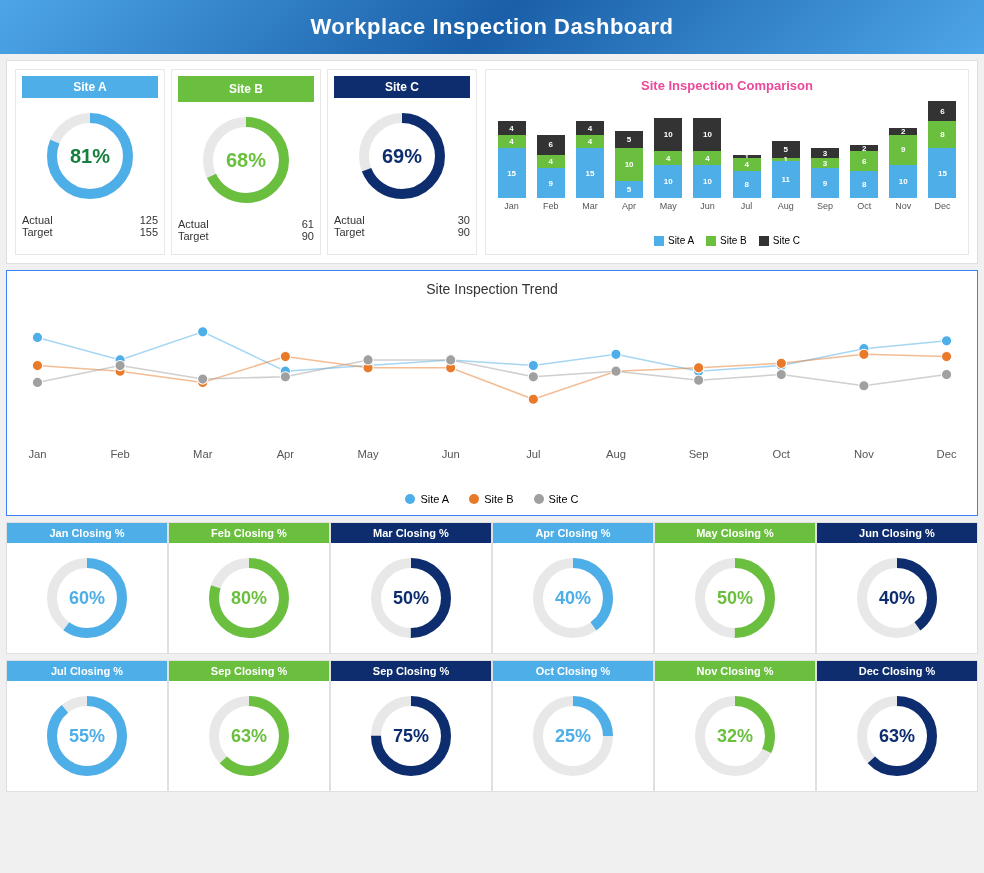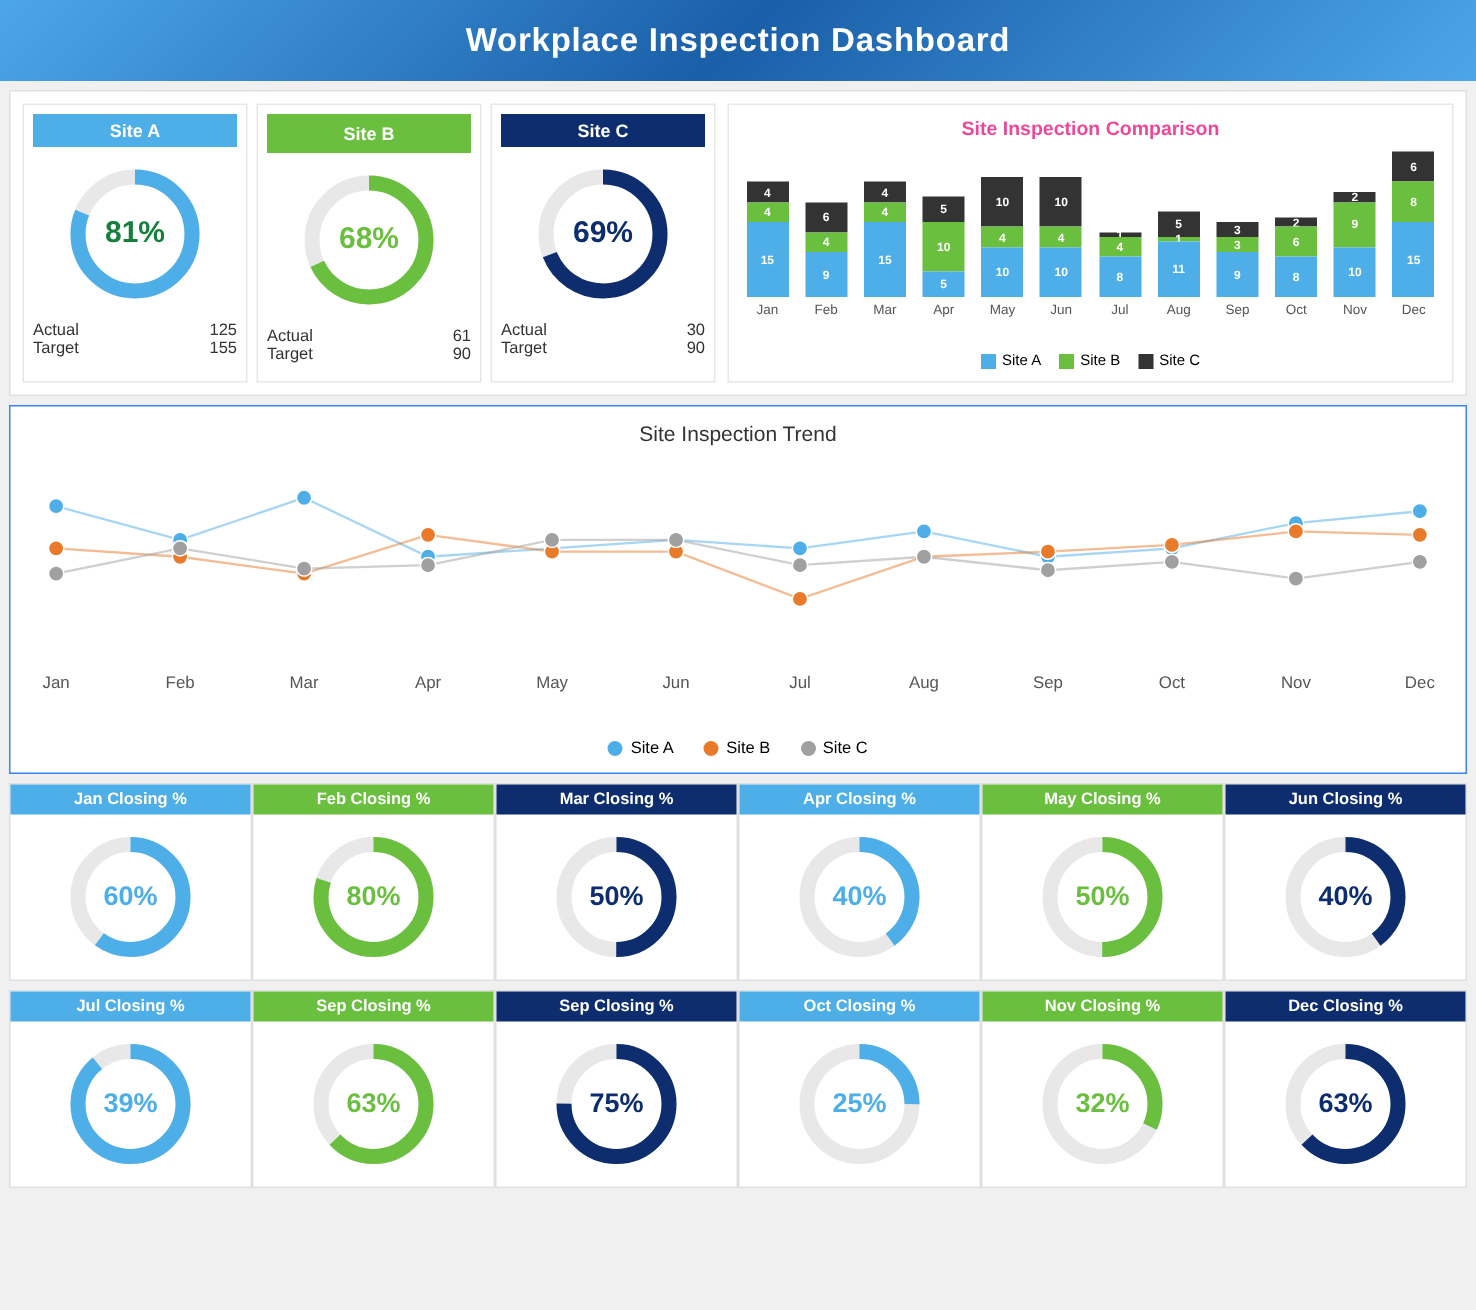--- a/index.html
+++ b/index.html
@@ -583,21 +583,21 @@
     </div>
     </div>
     <div class="closing-row">
       <div class="closing-card">
       <div class="closing-label cl-blue">Jul Closing %</div>
       <div class="closing-gauge">
         <svg width="90" height="90" viewBox="0 0 90 90">
     <circle cx="45" cy="45" r="35" fill="none" stroke="#e8e8e8" stroke-width="10"></circle>
     <circle cx="45" cy="45" r="35" fill="none" stroke="#4daee8" stroke-width="10" stroke-dasharray="219.9114857512855" stroke-dashoffset="24.190263432641416" transform="rotate(-90 45 45)"></circle>
   </svg>
-        <div class="closing-gauge-text cl-text-blue">39%</div>
+        <div class="closing-gauge-text cl-text-blue">55%</div>
       </div>
     </div>
       <div class="closing-card">
       <div class="closing-label cl-green">Sep Closing %</div>
       <div class="closing-gauge">
         <svg width="90" height="90" viewBox="0 0 90 90">
     <circle cx="45" cy="45" r="35" fill="none" stroke="#e8e8e8" stroke-width="10"></circle>
     <circle cx="45" cy="45" r="35" fill="none" stroke="#6abf3e" stroke-width="10" stroke-dasharray="219.9114857512855" stroke-dashoffset="81.36724972797563" transform="rotate(-90 45 45)"></circle>
   </svg>
         <div class="closing-gauge-text cl-text-green">63%</div>

